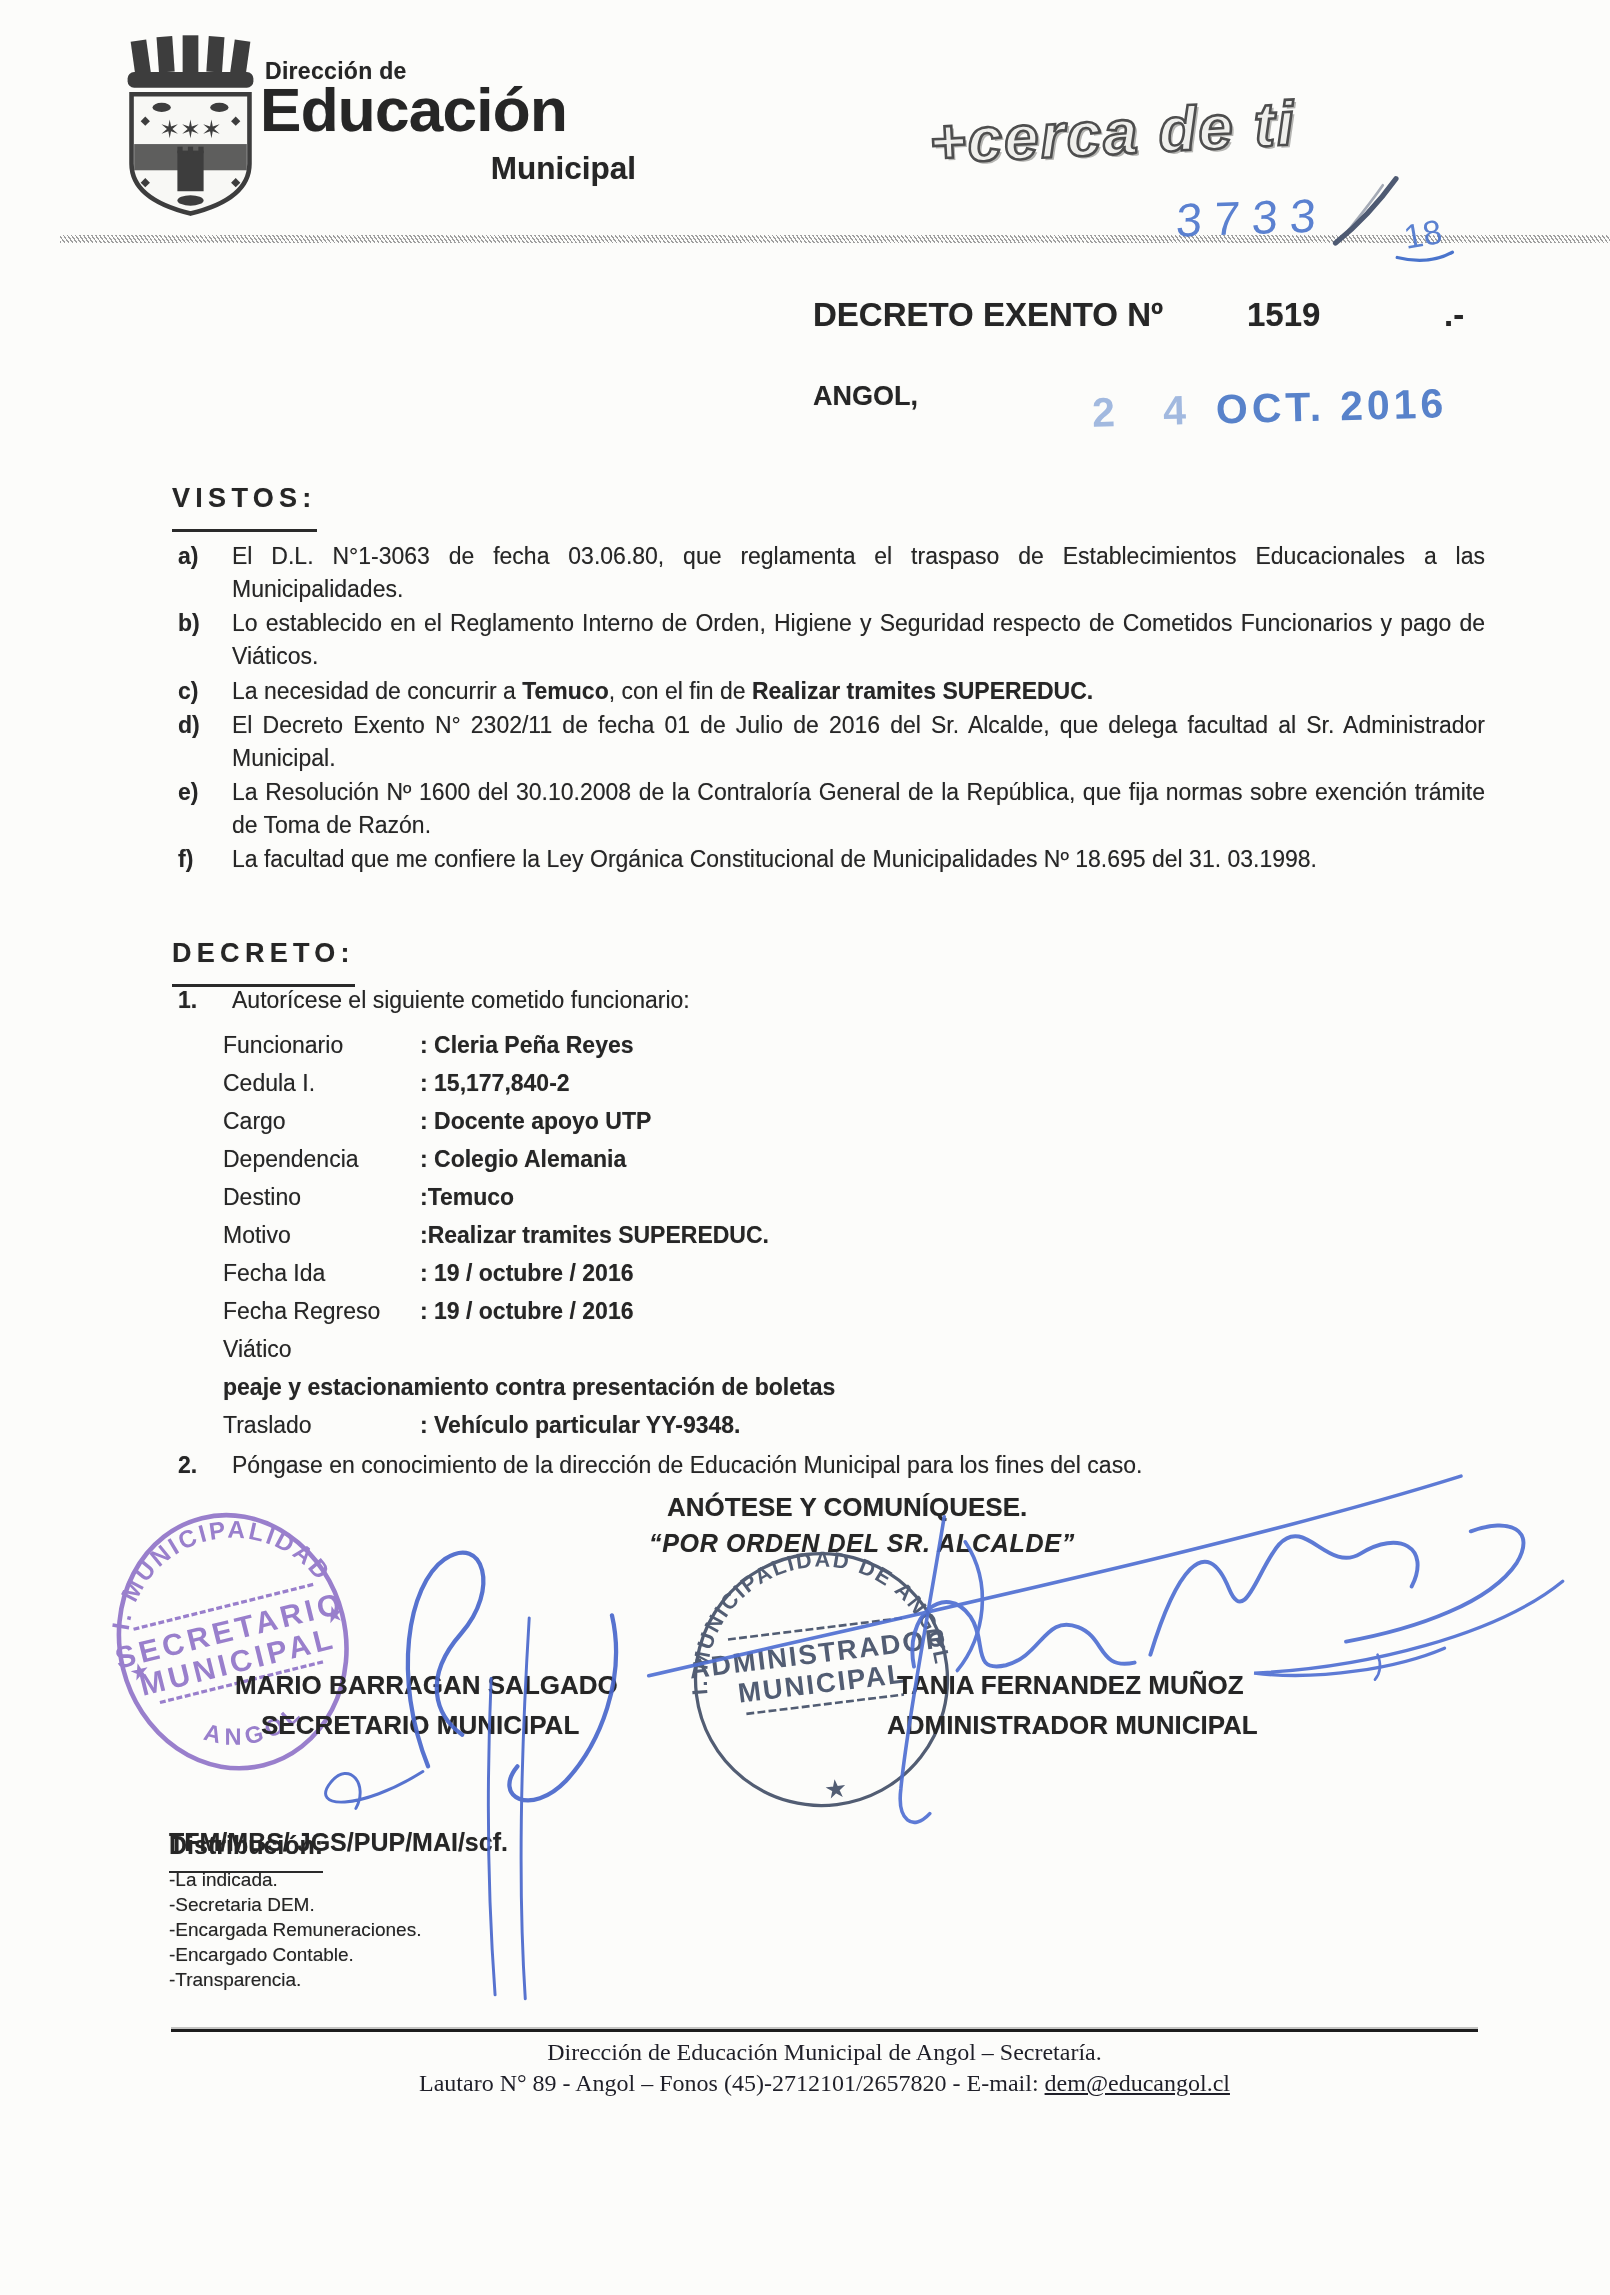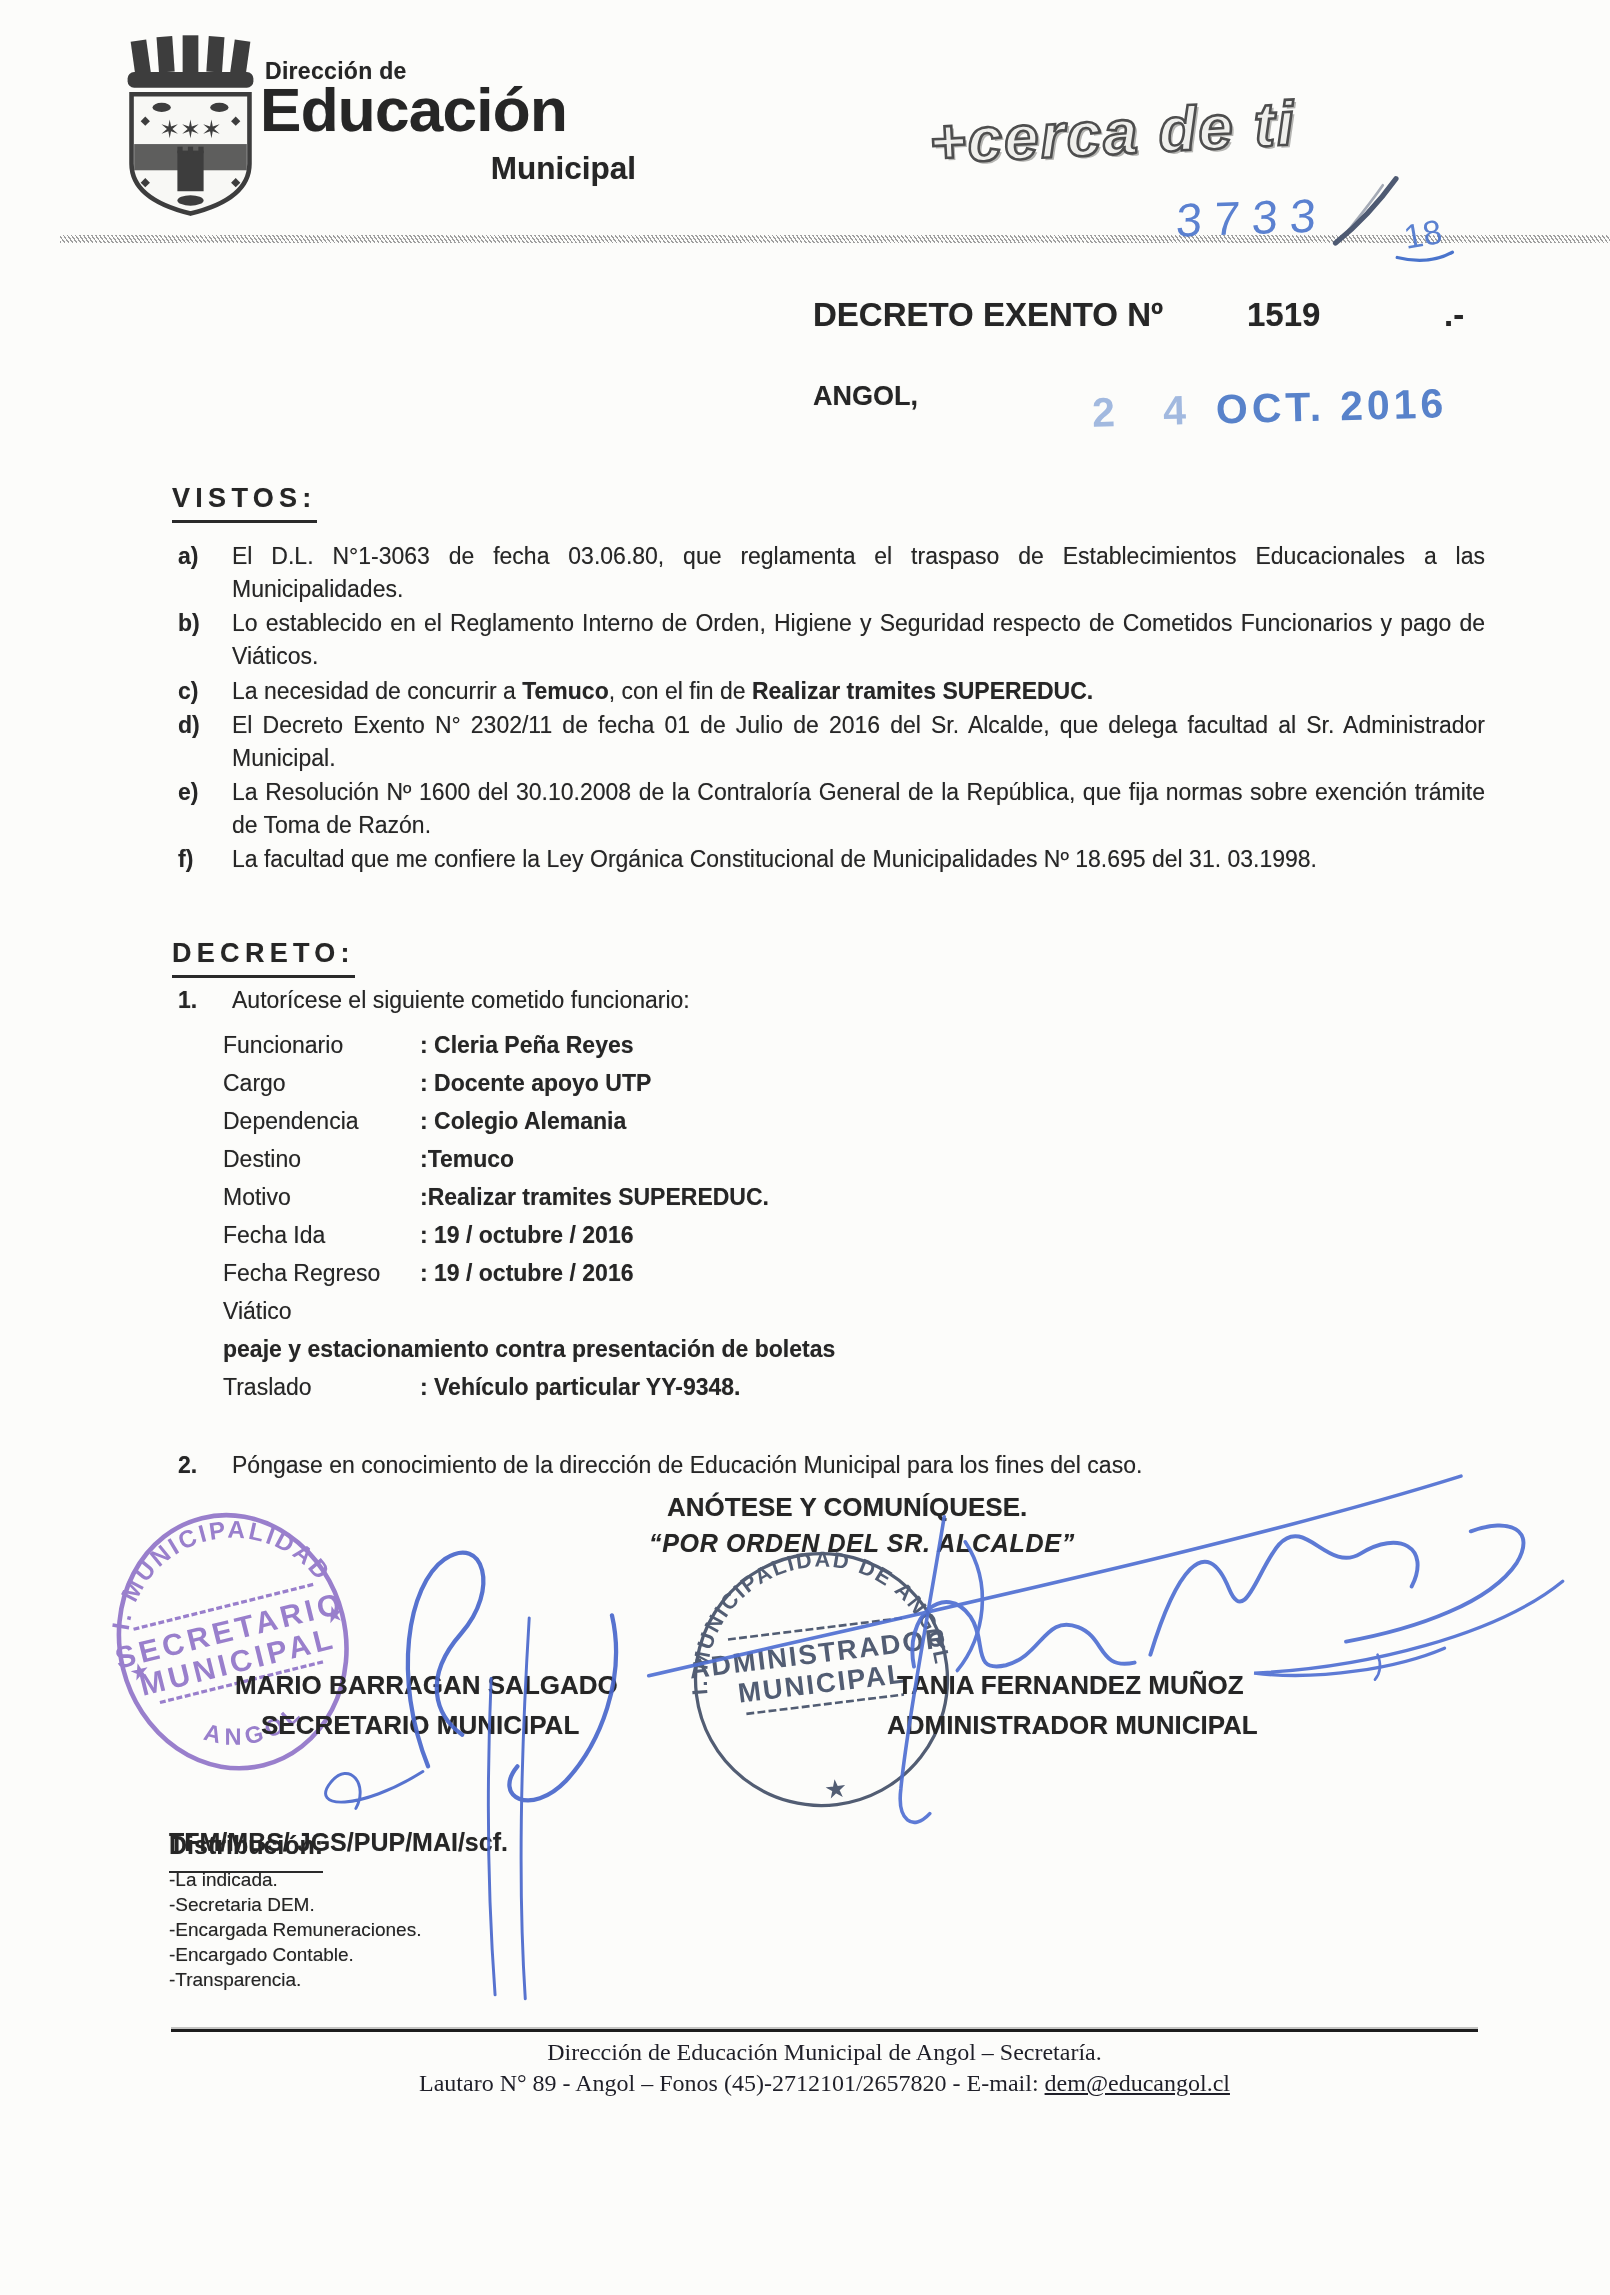--- a/index.html
+++ b/index.html
@@ -23,21 +23,21 @@
 
   
   .title{font-size:33px;font-weight:bold;white-space:nowrap;}
   .city{font-size:27px;font-weight:bold;}
   .datestamp{font-size:41px;font-weight:bold;color:#4272c4;letter-spacing:3.9px;
              transform:rotate(-1.5deg);white-space:nowrap;opacity:.88;}
   .datestamp .faint{opacity:.55;letter-spacing:18.4px;margin-right:11.8px;}
 
   
   .hd{font-size:27px;font-weight:bold;letter-spacing:5.3px;border-bottom:3.9px solid #2a2a2a;
-      padding-bottom:6px;display:inline-block;}
+      padding-bottom:15px;display:inline-block;}
 
   
   .list{width:1307px;font-size:23px;line-height:33px;}
   .item{display:flex;margin-bottom:1.3px;}
   .item .lt{flex:0 0 54px;font-weight:bold;}
   .item .tx{flex:1;text-align:justify;}
   .fields{width:1248px;font-size:23px;}
   .frow{display:flex;height:38px;align-items:flex-start;}
   .frow .fl{flex:0 0 197px;}
   .frow .fv{font-weight:bold;}
@@ -151,20 +151,24 @@
 
   <div class="abs ink numitem" style="left:178px;top:987px;">
     <span class="lt">1.</span>
     <span class="tx">Autorícese  el siguiente cometido funcionario:</span>
   </div>
 
   <div class="abs ink fields" style="left:223px;top:1032px;">
     <div class="frow">
       <span class="fl">Funcionario</span>
       <span class="fv">: Cleria Peña Reyes</span>
+    </div>
+    <div class="frow">
+      <span class="fl">Cedula I.</span>
+      <span class="fv">: 15,177,840-2</span>
     </div>
     <div class="frow">
       <span class="fl">Cargo</span>
       <span class="fv">: Docente apoyo UTP</span>
     </div>
     <div class="frow">
       <span class="fl">Dependencia</span>
       <span class="fv">: Colegio Alemania</span>
     </div>
     <div class="frow">

